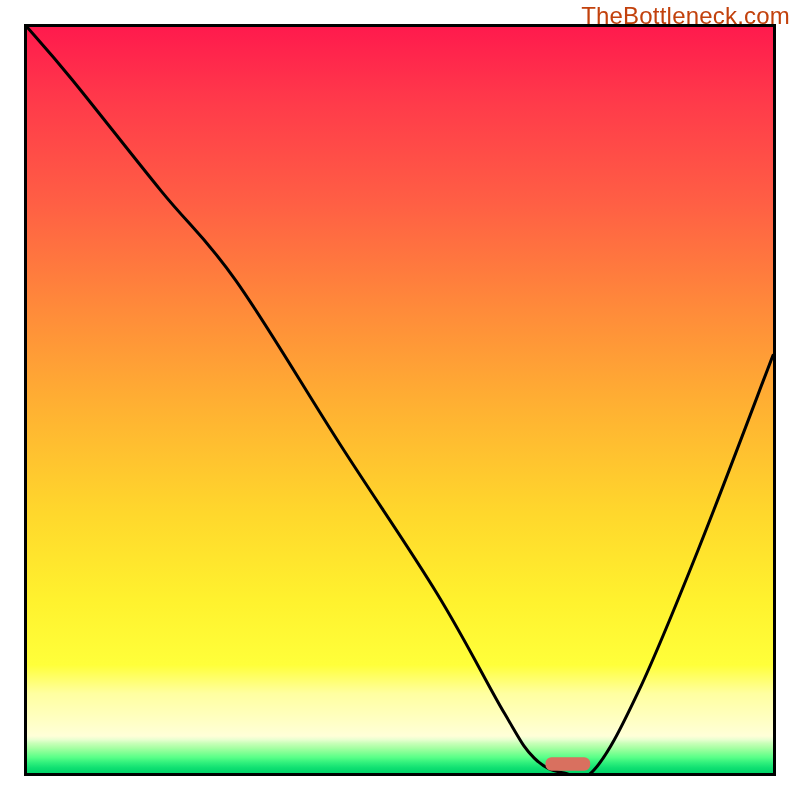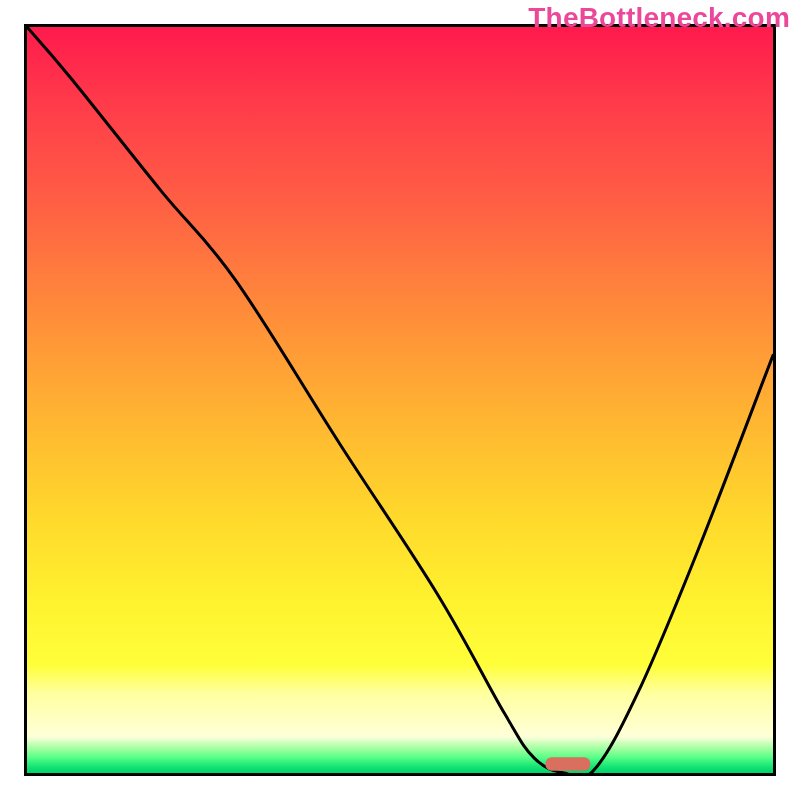--- a/index.html
+++ b/index.html
@@ -14,23 +14,23 @@
     position: relative;
     width: 800px;
     height: 800px;
     background: #ffffff;
   }
   .watermark {
     position: absolute;
     top: 2px;
     right: 10px;
     font-family: Arial, Helvetica, sans-serif;
-    font-size: 28px;
-    font-weight: bold;
-    color: #ec4899;
+    font-size: 24px;
+    font-weight: normal;
+    color: #c2410c;
     letter-spacing: 0.2px;
     z-index: 20;
   }
   .plot-area {
     position: absolute;
     left: 27px;
     top: 27px;
     width: 746px;
     height: 746px;
     box-sizing: border-box;

